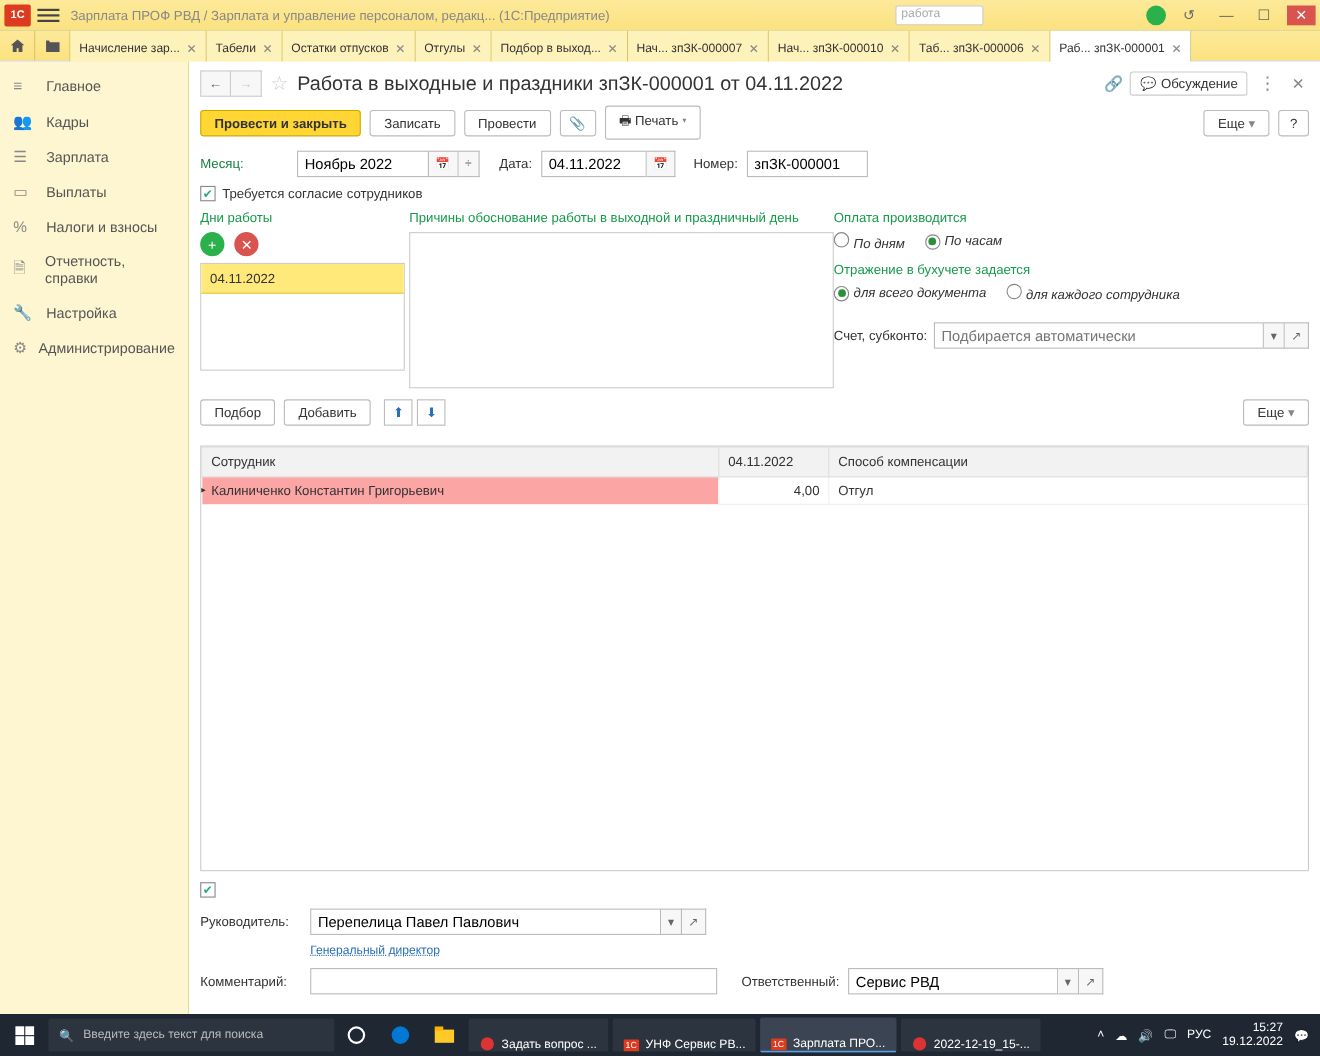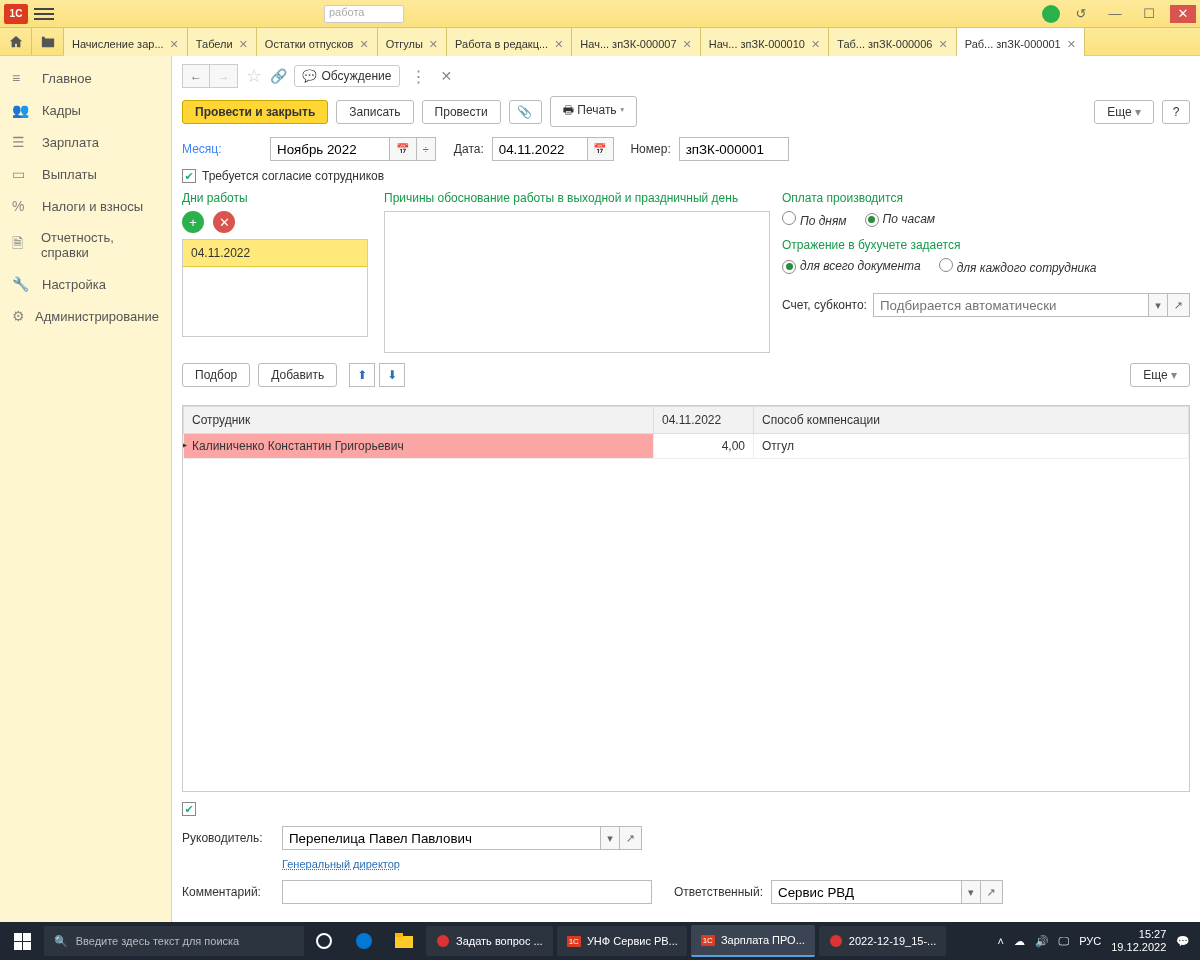--- a/index.html
+++ b/index.html
@@ -53,29 +53,29 @@
 .toolbar { display: flex; align-items: center; gap: 8px; margin-bottom: 10px; }
 .btn { border: 1px solid #bbb; background: #fff; padding: 4px 12px; border-radius: 3px; cursor: pointer; font-size: 12px; }
 .btn.primary { background: #ffd633; border-color: #c9a800; font-weight: bold; }
 .btn.icon-only { padding: 4px 8px; }
 .btn.dropdown::after { content: " ▾"; color: #888; }
 .toolbar-spacer { flex: 1; }
 .help-btn { width: 28px; padding: 4px 0; text-align: center; }
 
 
 .form-row { display: flex; align-items: center; gap: 8px; margin-bottom: 8px; }
-.form-label { width: 80px; color: #3b82f6; }
+.form-label { width: 80px; color: #15803d; }
 .input { border: 1px solid #bbb; padding: 3px 6px; height: 24px; background: #fff; }
 .input-group { display: flex; }
 .input-group .addon { border: 1px solid #bbb; border-left: none; padding: 0 6px; display: flex; align-items: center; background: #f7f7f7; cursor: pointer; font-size: 11px; color: #666; }
 .checkbox-row { display: flex; align-items: center; gap: 6px; margin-bottom: 8px; }
 .chk { width: 14px; height: 14px; border: 1px solid #888; background: #fff; display: inline-flex; align-items: center; justify-content: center; color: #2a8; font-size: 11px; }
 
 
-.three-col { display: flex; gap: 12px; margin-bottom: 10px; }
+.three-col { display: flex; margin-bottom: 10px; }
 .col { display: flex; flex-direction: column; }
 .col-label { color: #159a4a; font-size: 12px; margin-bottom: 6px; }
 .round-btn { width: 22px; height: 22px; border-radius: 50%; display: inline-flex; align-items: center; justify-content: center; color: #fff; font-size: 13px; cursor: pointer; margin-right: 6px; }
 .rb-green { background: #2bb14c; }
 .rb-red { background: #d9534f; }
 .date-list { border: 1px solid #ccc; width: 186px; height: 98px; margin-top: 6px; }
 .date-item { padding: 6px 8px; background: #ffe97a; border-bottom: 1px solid #e5c93a; }
 .textarea { border: 1px solid #ccc; width: 386px; height: 142px; resize: none; }
 .pay-col { flex: 1; }
 .radio-row { display: flex; align-items: center; gap: 18px; margin-bottom: 10px; font-style: italic; }
@@ -108,37 +108,38 @@
 .director-link { color: #2a6fb5; text-decoration: underline dotted; margin-left: 100px; font-size: 11px; cursor: pointer; }
 
 
 .taskbar { position: fixed; bottom: 0; left: 0; right: 0; height: 38px; background: #1f2733; display: flex; align-items: center; color: #fff; font-size: 11px; }
 .tb-win { width: 44px; height: 100%; display: flex; align-items: center; justify-content: center; }
 .tb-win .grid { display: grid; grid-template-columns: 8px 8px; grid-template-rows: 8px 8px; gap: 1px; }
 .tb-win .grid div { background: #fff; }
 .tb-search { height: 30px; background: #2c3440; display: flex; align-items: center; padding: 0 10px; width: 260px; border-radius: 2px; color: #bbb; gap: 8px; }
 .tb-icons { display: flex; align-items: center; height: 100%; }
 .tb-ic { width: 40px; height: 100%; display: flex; align-items: center; justify-content: center; }
-.tb-task { display: flex; align-items: center; gap: 6px; padding: 0 10px; height: 30px; margin: 0 2px; background: #2c3440; border-radius: 2px; max-width: 130px; overflow: hidden; white-space: nowrap; }
+.tb-task { display: flex; align-items: flex-end; gap: 6px; padding: 0 10px; height: 30px; margin: 0 2px; background: #2c3440; border-radius: 2px; max-width: 130px; overflow: hidden; white-space: nowrap; }
 .tb-task.active { background: #3a4452; border-bottom: 2px solid #5aa0e0; height: 32px; }
 .tb-right { margin-left: auto; display: flex; align-items: center; gap: 10px; padding-right: 10px; }
 .tb-time { text-align: right; line-height: 1.2; }
 .circle-ic { width: 16px; height: 16px; border: 2px solid #fff; border-radius: 50%; }
 svg { display: block; }
 </style>
 </head>
 <body>
 
 <div class="titlebar">
   <div class="logo-1c">1C</div>
   <div class="hamburger">
       <div></div>
       <div></div>
       <div></div>
     </div>
+  <div class="titlebar-text">Зарплата ПРОФ РВД / Зарплата и управление персоналом, редакц... (1С:Предприятие)</div>
   <div class="titlebar-search">работа</div>
   <div class="titlebar-right">
     <div class="green-dot"></div>
     <div class="win-btn">↺</div>
     <div class="win-btn">—</div>
     <div class="win-btn">☐</div>
     <div class="win-btn close">✕</div>
   </div>
 </div>
 
@@ -163,21 +164,21 @@
     </div>
   <div class="tab">
       <span class="tab-label">Остатки отпусков</span>
       <span class="tab-x">✕</span>
     </div>
   <div class="tab">
       <span class="tab-label">Отгулы</span>
       <span class="tab-x">✕</span>
     </div>
   <div class="tab">
-      <span class="tab-label">Работа в редакц...</span>
+      <span class="tab-label">Подбор в выход...</span>
       <span class="tab-x">✕</span>
     </div>
   <div class="tab">
       <span class="tab-label">Нач... зпЗК-000007</span>
       <span class="tab-x">✕</span>
     </div>
   <div class="tab">
       <span class="tab-label">Нач... зпЗК-000010</span>
       <span class="tab-x">✕</span>
     </div>
@@ -227,20 +228,21 @@
         <span>Администрирование</span>
       </div>
   </div>
 
   <div class="content">
 
     <div class="doc-header">
       <div class="nav-btn">←</div>
       <div class="nav-btn" style="color:#ccc">→</div>
       <div class="star-btn">☆</div>
+      <div class="doc-title">Работа в выходные и праздники зпЗК-000001 от 04.11.2022</div>
       <div class="header-right">
         <div class="link-icon">🔗</div>
         <div class="discuss-btn">
             <span>💬</span>
             <span>Обсуждение</span>
           </div>
         <div class="kebab">⋮</div>
         <div class="xclose">✕</div>
       </div>
     </div>

